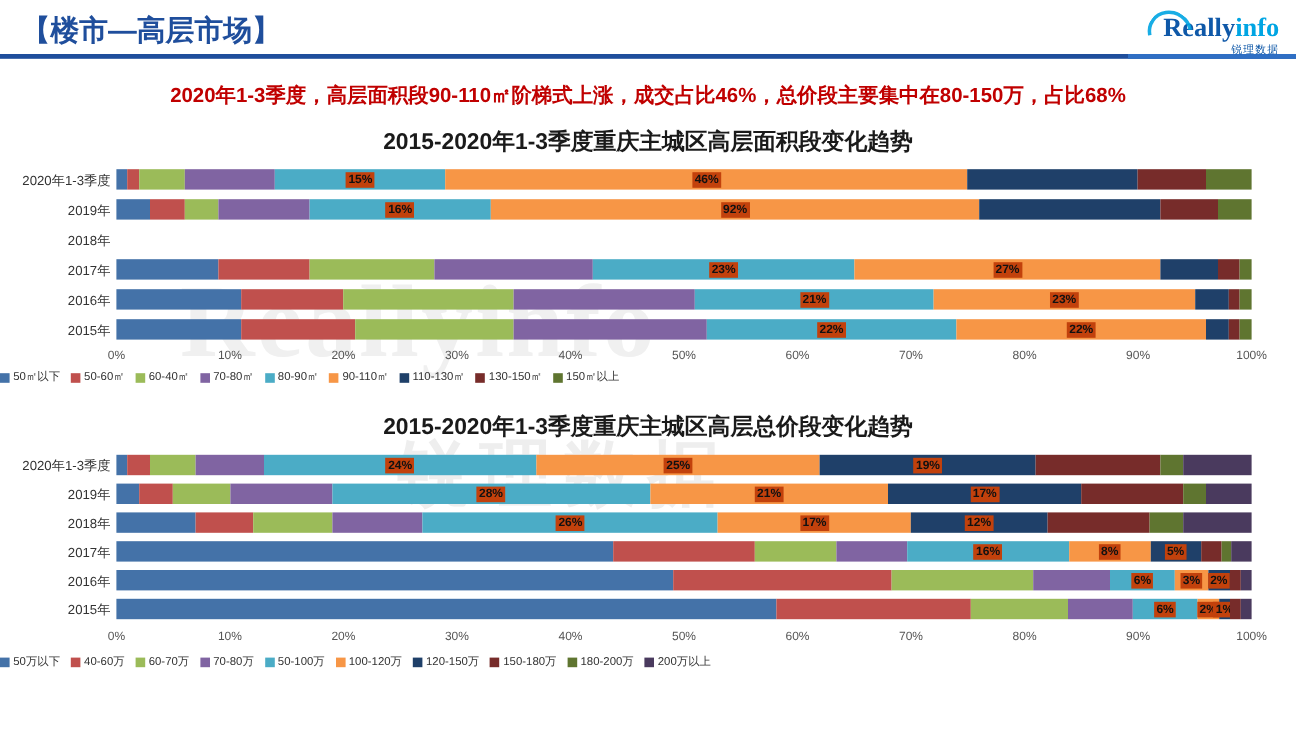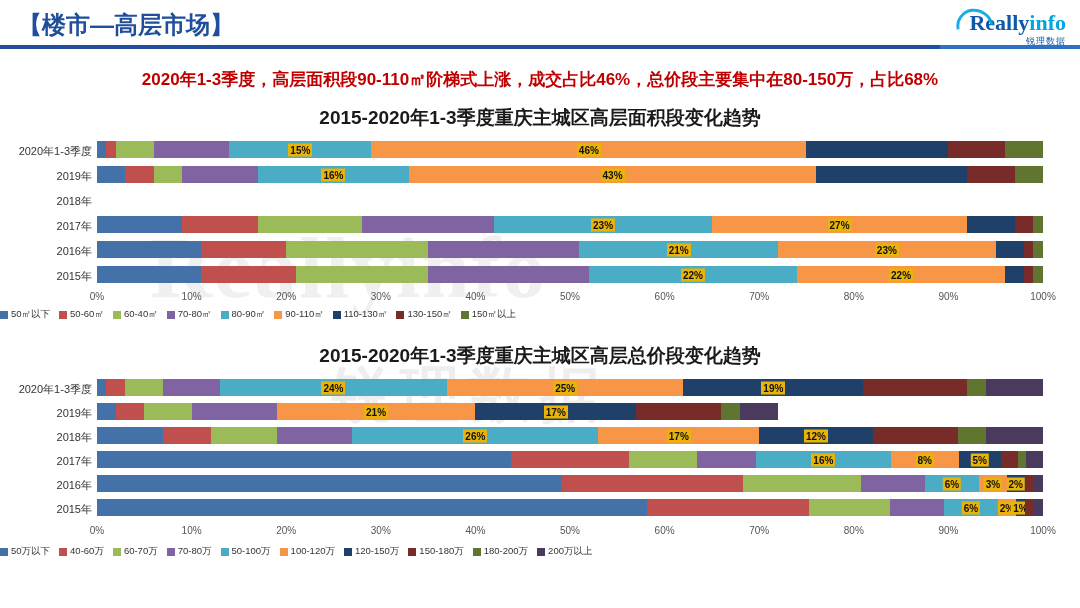--- a/index.html
+++ b/index.html
@@ -82,21 +82,21 @@
     font-size:11px;color:#333;line-height:21px;white-space:nowrap;
   }
   .bar{
     position:absolute;left:97px;right:37px;top:2px;height:17px;
     display:flex;
   }
   .seg{height:100%;position:relative;}
   .seg .dlabel{
     position:absolute;left:50%;top:50%;
     transform:translate(-50%,-50%);
-    background:#eab308;color:#111;
+    background:#c2410c;color:#111;
     font-size:10px;font-weight:bold;line-height:11px;
     padding:1px 2px;white-space:nowrap;
   }
   .axis{
     position:absolute;left:97px;right:37px;
     height:16px;
   }
   .axis .tick{
     position:absolute;top:0;transform:translateX(-50%);
     font-size:10px;color:#555;white-space:nowrap;
@@ -155,21 +155,21 @@
         <div class="row-label" style="line-height: 25px;">2019年</div>
         <div class="bar">
           <div class="seg" style="width: 3%; background: rgb(68, 114, 168);"></div>
           <div class="seg" style="width: 3%; background: rgb(192, 80, 77);"></div>
           <div class="seg" style="width: 3%; background: rgb(155, 187, 89);"></div>
           <div class="seg" style="width: 8%; background: rgb(128, 100, 162);"></div>
           <div class="seg" style="width: 16%; background: rgb(75, 172, 198);">
             <span class="dlabel">16%</span>
           </div>
           <div class="seg" style="width: 43%; background: rgb(247, 150, 70);">
-            <span class="dlabel">43%</span>
+            <span class="dlabel">92%</span>
           </div>
           <div class="seg" style="width: 16%; background: rgb(31, 64, 105);"></div>
           <div class="seg" style="width: 5%; background: rgb(119, 44, 42);"></div>
           <div class="seg" style="width: 3%; background: rgb(95, 117, 48);"></div>
         </div>
       </div>
       <div class="row" style="height: 25px;">
         <div class="row-label" style="line-height: 25px;">2018年</div>
       </div>
       <div class="row" style="height: 25px;">
@@ -306,20 +306,23 @@
           <div class="seg" style="width: 6%; background: rgb(74, 58, 94);"></div>
         </div>
       </div>
       <div class="row" style="height: 24px;">
         <div class="row-label" style="line-height: 24px;">2019年</div>
         <div class="bar">
           <div class="seg" style="width: 2%; background: rgb(68, 114, 168);"></div>
           <div class="seg" style="width: 3%; background: rgb(192, 80, 77);"></div>
           <div class="seg" style="width: 5%; background: rgb(155, 187, 89);"></div>
           <div class="seg" style="width: 9%; background: rgb(128, 100, 162);"></div>
+          <div class="seg" style="width: 28%; background: rgb(75, 172, 198);">
+            <span class="dlabel">28%</span>
+          </div>
           <div class="seg" style="width: 21%; background: rgb(247, 150, 70);">
             <span class="dlabel">21%</span>
           </div>
           <div class="seg" style="width: 17%; background: rgb(31, 64, 105);">
             <span class="dlabel">17%</span>
           </div>
           <div class="seg" style="width: 9%; background: rgb(119, 44, 42);"></div>
           <div class="seg" style="width: 2%; background: rgb(95, 117, 48);"></div>
           <div class="seg" style="width: 4%; background: rgb(74, 58, 94);"></div>
         </div>

